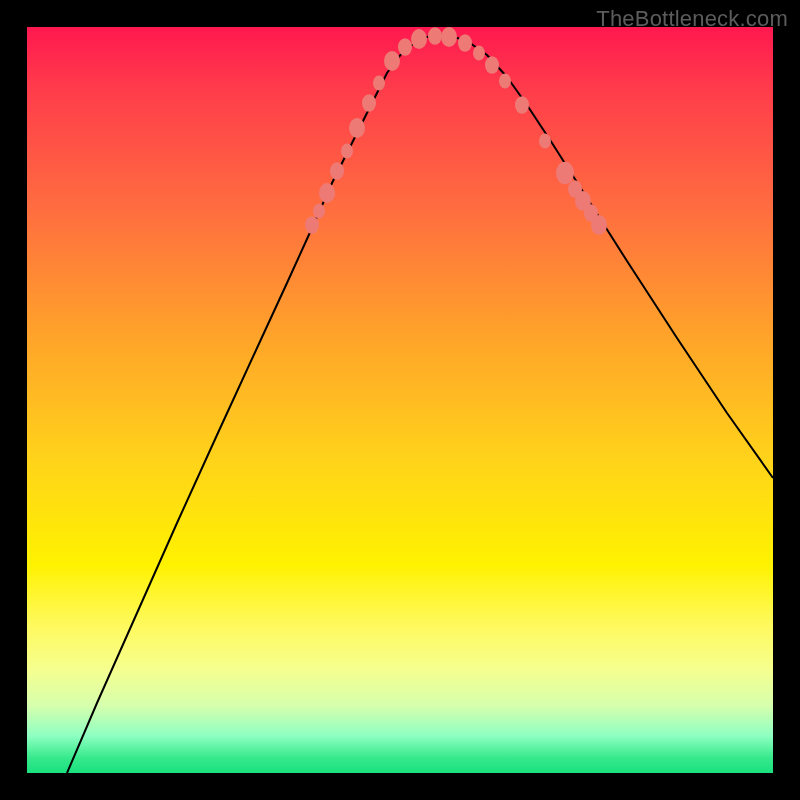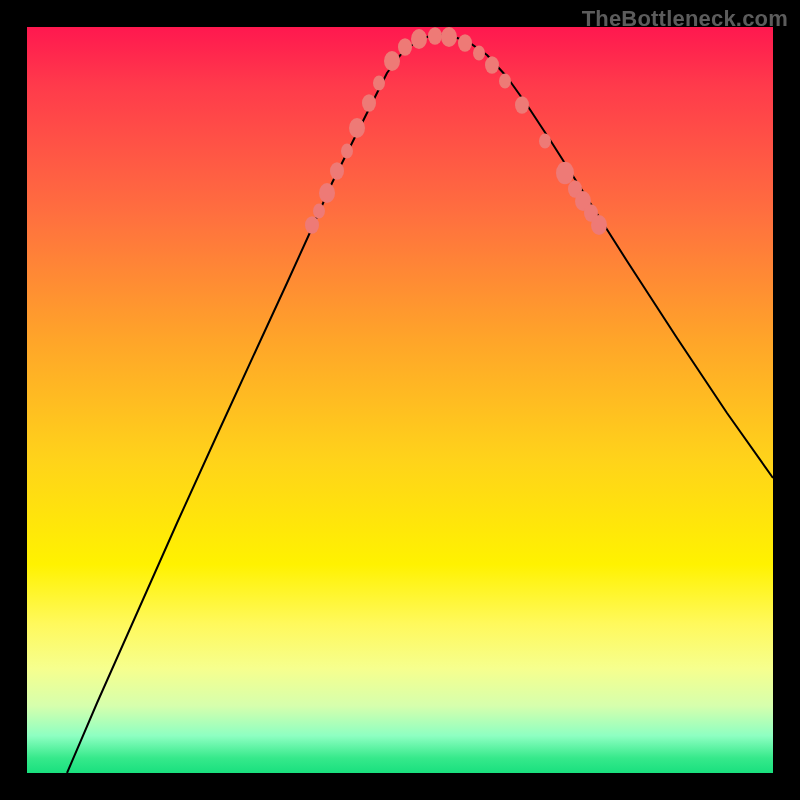--- a/index.html
+++ b/index.html
@@ -30,21 +30,21 @@
       #8effc2 95%,
       #36e98b 98%,
       #19e07e 100%
     );
   }
   .watermark {
     position: absolute;
     top: 6px;
     right: 12px;
     font-size: 22px;
-    font-weight: 700;
+    font-weight: 400;
     color: #5c5c5c;
     letter-spacing: 0.2px;
   }
   svg.plot {
     position: absolute;
     left: 0;
     top: 0;
     width: 746px;
     height: 746px;
     overflow: visible;

